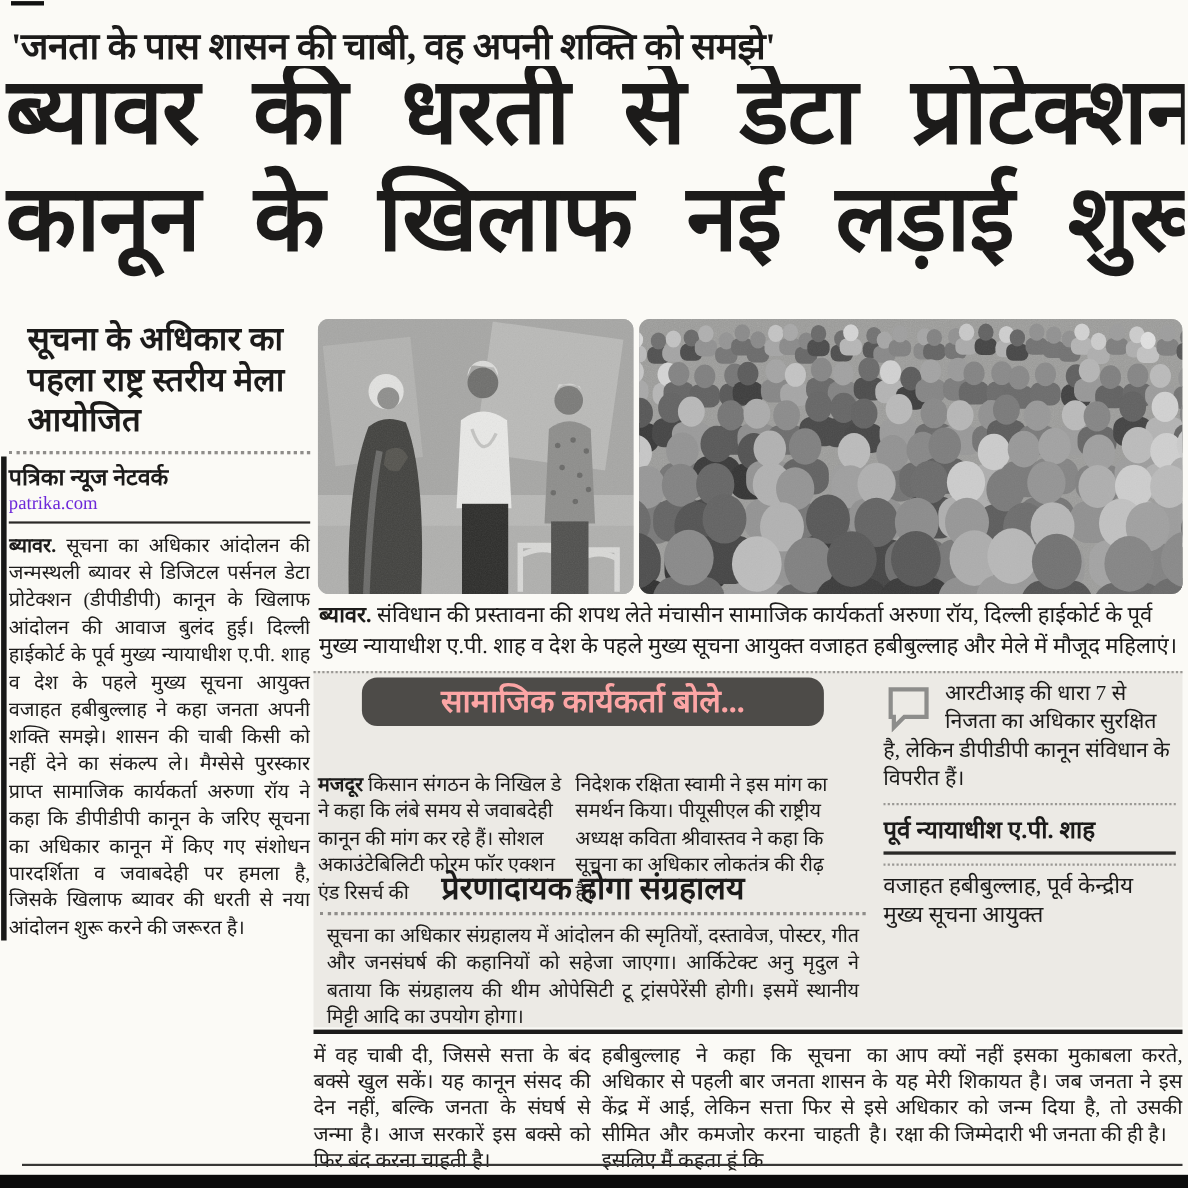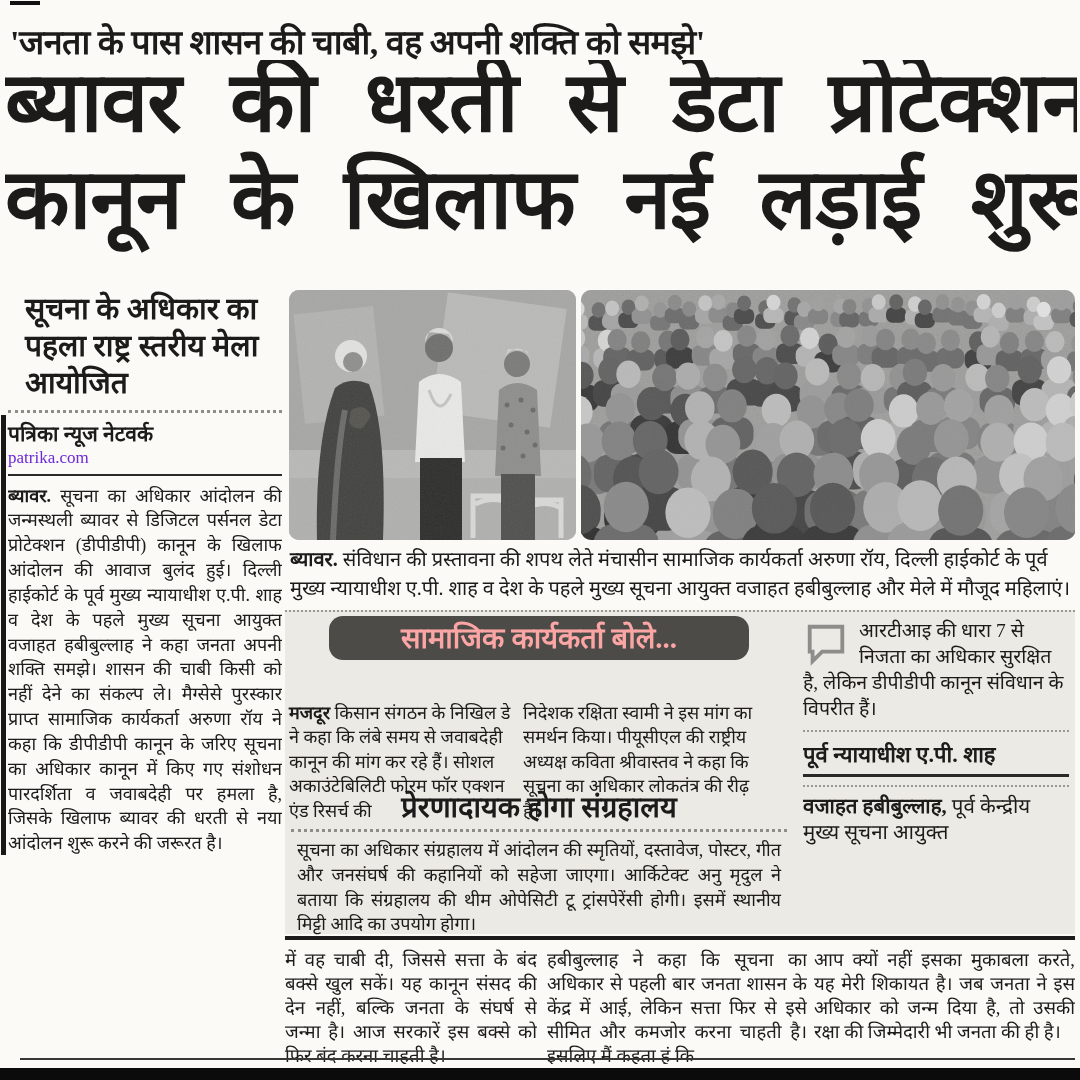--- a/index.html
+++ b/index.html
@@ -49,21 +49,21 @@
     font-size:29px;font-weight:800;text-align:center;padding:2px 0 4px 0;
     border-bottom:3px dotted #8f8d8a;margin-bottom:6px;
   }
   .museum-body{font-size:18px;line-height:1.38;text-align:justify;padding:0 6px;}
   .quotes{position:absolute;left:518px;top:6px;width:266px;height:312px;overflow:hidden;}
   .quote-text{font-size:19.5px;line-height:1.33;margin:0;}
   .qicon{float:left;width:46px;height:46px;margin:2px 10px 2px 0;}
   .qsep{border-top:2px dotted #9a9894;margin:8px 0 6px 0;height:0;}
   .attr1{font-size:22px;font-weight:800;border-bottom:3px solid #2a2927;padding-bottom:6px;margin-bottom:8px;}
   .attr2{font-size:20.5px;line-height:1.3;}
-  .attr2 b{font-weight:700;}
+  .attr2 b{font-weight:400;}
   .midrule{left:285px;top:936px;width:790px;height:4px;background:#1c1b1a;}
   .botcol{top:948px;height:116px;overflow:hidden;font-size:18.5px;line-height:1.3;text-align:justify;}
   .thinline{left:20px;top:1058px;width:1055px;height:2px;background:#383736;}
   .botbar{left:0;top:1068px;width:1080px;height:12px;background:#0b0b0b;}
   .scanstrip{left:1px;top:415px;width:5px;height:440px;background:#181817;}
   .topmark{left:10px;top:1px;width:30px;height:4px;background:#111;}
 </style>
 </head>
 <body>
 

